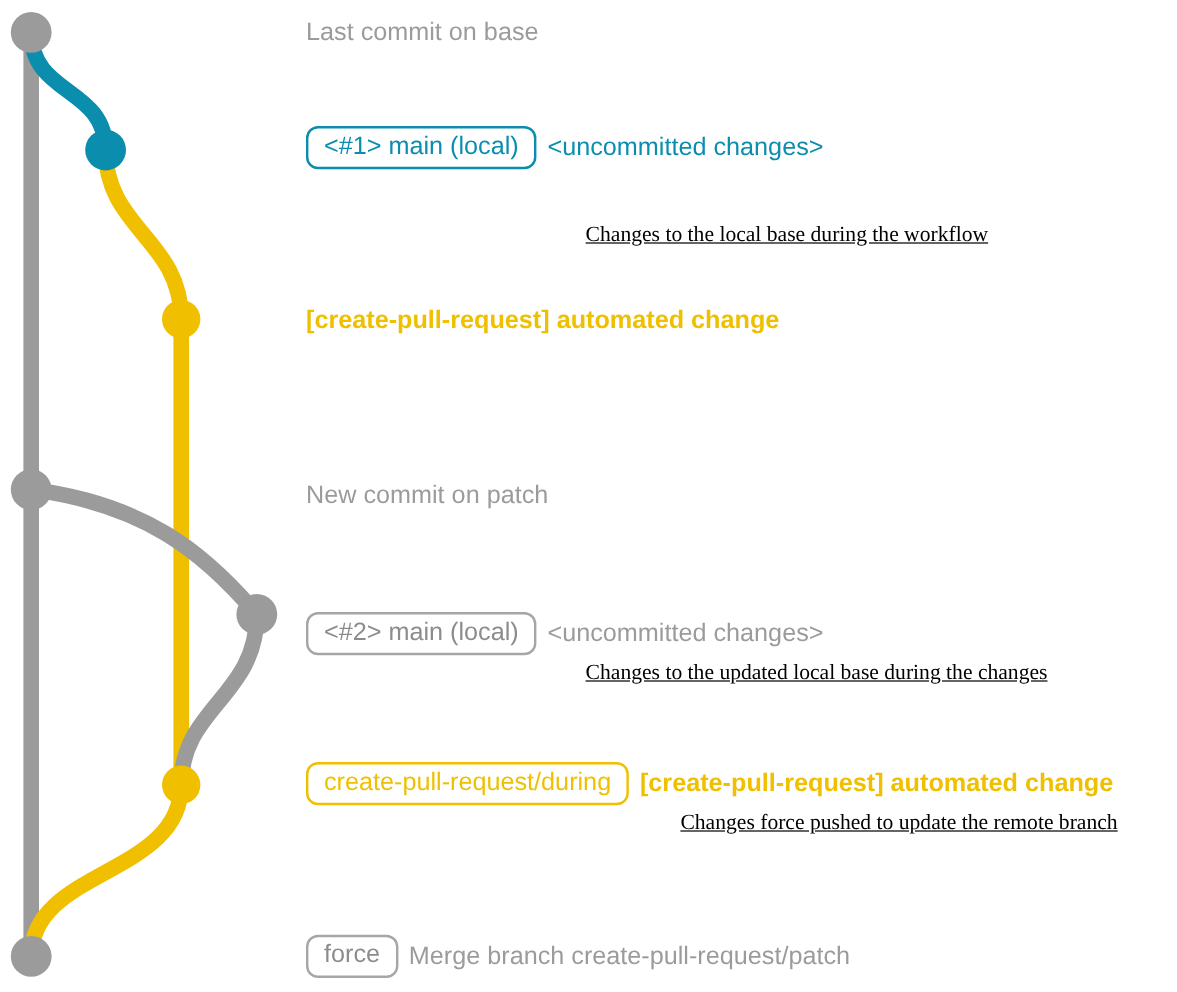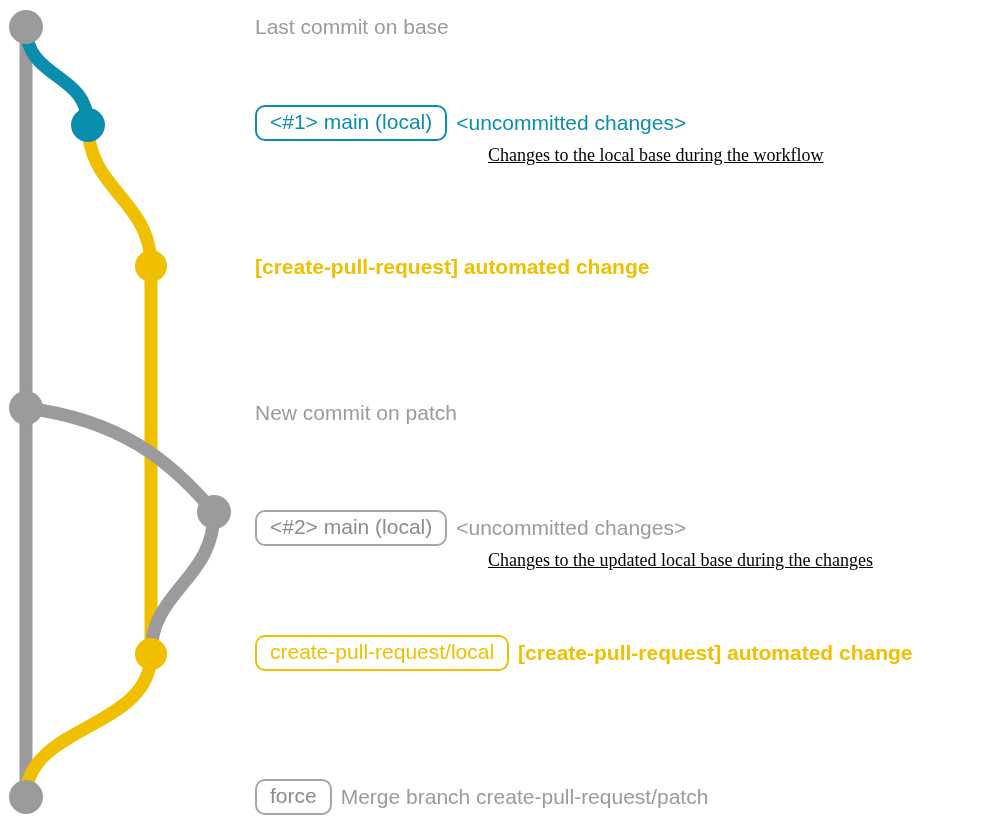--- a/index.html
+++ b/index.html
@@ -118,21 +118,21 @@
 </svg>
 
 <div class="rows">
 
   <div class="row" id="row-0" style="top:10px;">
     <div class="row-main">
       <span class="headline gray">Last commit on base</span>
     </div>
   </div>
 
-  <div class="row" id="row-1" style="top:106px;">
+  <div class="row" id="row-1" style="top:106px;gap:40px;">
     <div class="row-main">
       <span class="pill teal">&lt;#1&gt; main (local)</span>
       <span class="headline teal">&lt;uncommitted changes&gt;</span>
     </div>
     <div class="subtext indent-a">Changes to the local base during the workflow</div>
   </div>
 
   <div class="row" id="row-2" style="top:250px;">
     <div class="row-main">
       <span class="headline yellow">[create-pull-request] automated change</span>
@@ -148,23 +148,24 @@
   <div class="row" id="row-4" style="top:495px;margin-top:16px;">
     <div class="row-main">
       <span class="pill gray">&lt;#2&gt; main (local)</span>
       <span class="headline gray">&lt;uncommitted changes&gt;</span>
     </div>
     <div class="subtext indent-c">Changes to the updated local base during the changes</div>
   </div>
 
   <div class="row" id="row-5" style="top:636px;">
     <div class="row-main">
-      <span class="pill yellow">create-pull-request/local</span>
+      <span class="pill yellow">create-pull-request/during</span>
       <span class="headline yellow">[create-pull-request] automated change</span>
     </div>
+    <div class="subtext indent-d">Changes force pushed to update the remote branch</div>
   </div>
 
   <div class="row" id="row-6" style="top:780px;">
     <div class="row-main">
       <span class="pill gray">force</span>
       <span class="headline gray">Merge branch create-pull-request/patch</span>
     </div>
   </div>
 
 </div>

